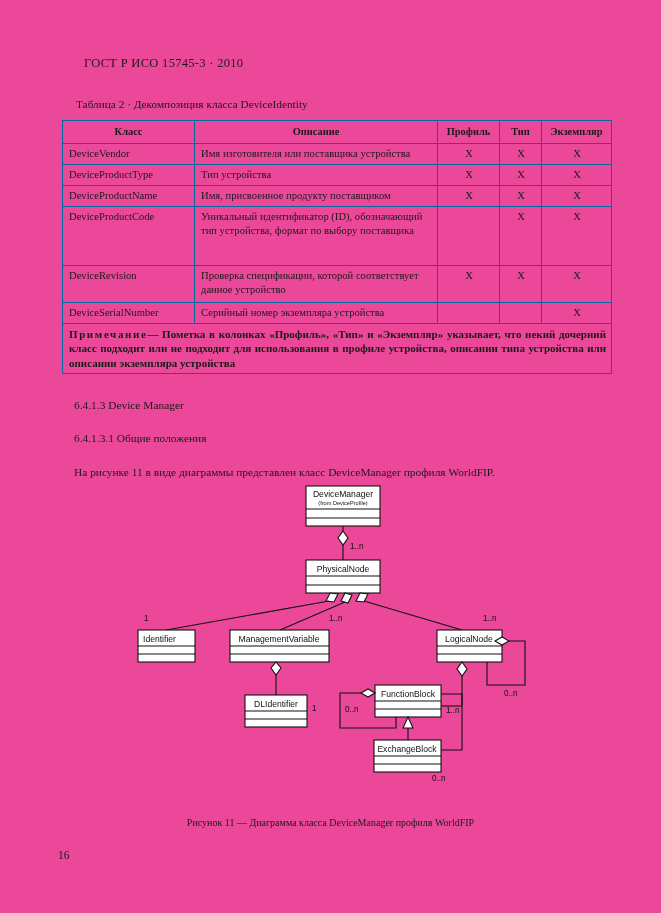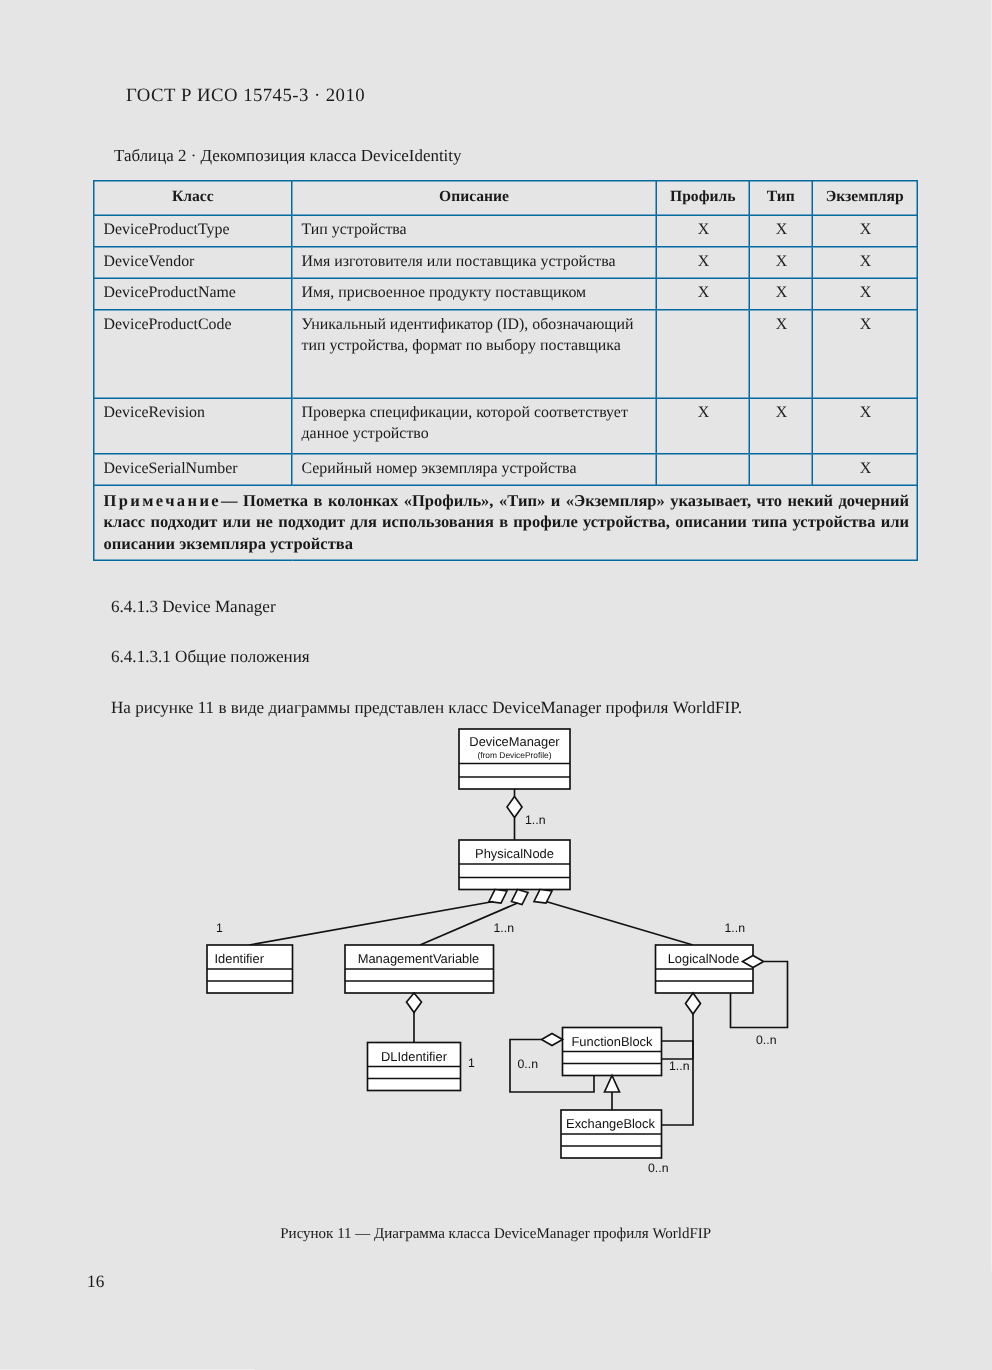--- a/index.html
+++ b/index.html
@@ -11,21 +11,21 @@
     width: 661px;
     height: 913px;
     position: relative;
     font-family: "Liberation Serif", "DejaVu Serif", serif;
     color: #1a1a1a;
     overflow: hidden;
   }
   .page {
     position: absolute;
     inset: 0;
-    background: #e5e5e5;
+    background: #ec4899;
   }
 
   
   .doc-header {
     position: absolute;
     left: 84px;
     top: 56px;
     font-size: 12.5px;
     letter-spacing: 0.3px;
     white-space: nowrap;
@@ -148,29 +148,29 @@
         <tr>
           <th>Класс</th>
           <th>Описание</th>
           <th>Профиль</th>
           <th>Тип</th>
           <th>Экземпляр</th>
         </tr>
       </thead>
       <tbody>
         <tr>
+          <td class="cls">DeviceVendor</td>
+          <td class="desc">Имя изготовителя или поставщика устройства</td>
+          <td class="mark">X</td>
+          <td class="mark">X</td>
+          <td class="mark">X</td>
+        </tr>
+        <tr>
           <td class="cls">DeviceProductType</td>
           <td class="desc">Тип устройства</td>
-          <td class="mark">X</td>
-          <td class="mark">X</td>
-          <td class="mark">X</td>
-        </tr>
-        <tr>
-          <td class="cls">DeviceVendor</td>
-          <td class="desc">Имя изготовителя или поставщика устройства</td>
           <td class="mark">X</td>
           <td class="mark">X</td>
           <td class="mark">X</td>
         </tr>
         <tr>
           <td class="cls">DeviceProductName</td>
           <td class="desc">Имя, присвоенное продукту поставщиком</td>
           <td class="mark">X</td>
           <td class="mark">X</td>
           <td class="mark">X</td>

